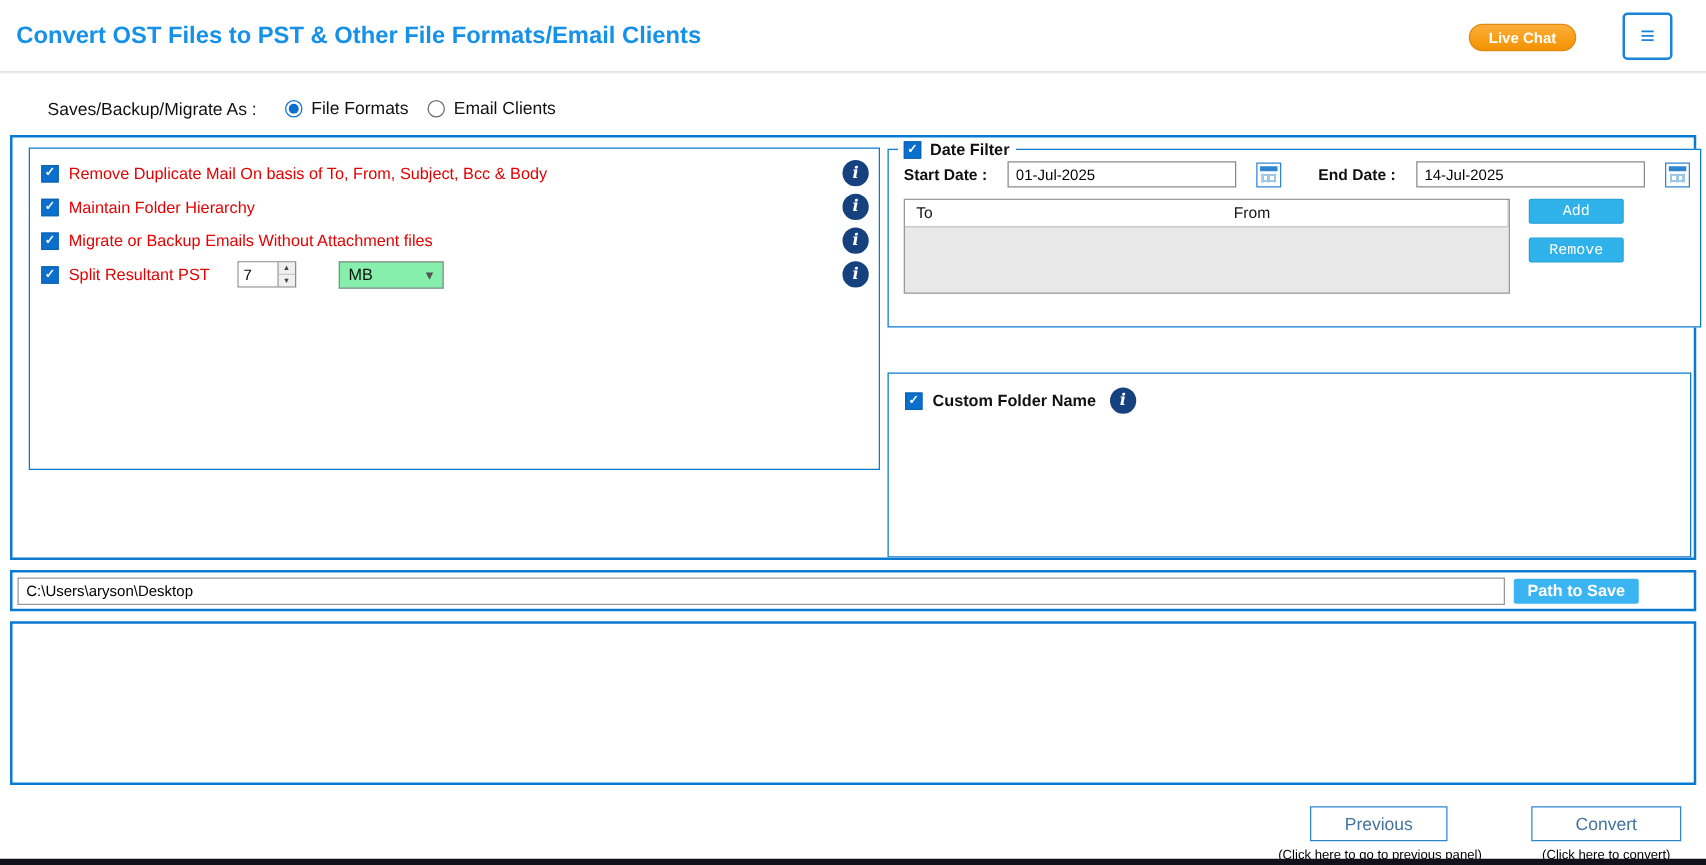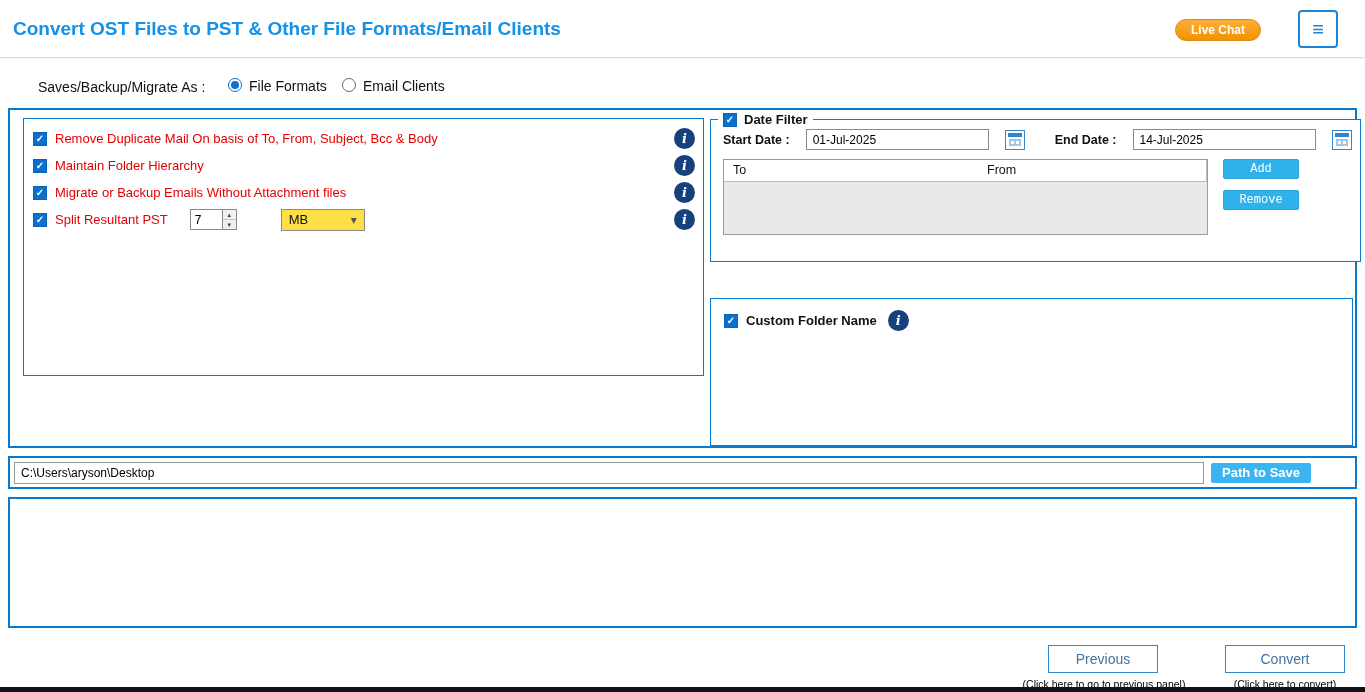--- a/index.html
+++ b/index.html
@@ -14,21 +14,21 @@
   .live-chat { position: absolute; right: 104px; top: 19px; height: 22px; padding: 0 15px;
                background: linear-gradient(#fcae3a, #f39200); border: 1px solid #e08a12; border-radius: 12px;
                color: #fff; font-weight: 700; font-size: 12px; cursor: pointer; }
   .menu-btn { position: absolute; right: 27px; top: 10px; width: 40px; height: 38px; background: #fff;
               border: 2px solid #1b84d8; border-radius: 4px; color: #1b84d8; font-size: 20px;
               display: flex; align-items: center; justify-content: center; cursor: pointer; }
 
   
   .saveas { position: absolute; left: 0; top: 59px; width: 100%; height: 46px; background: #fff; }
   .saveas-label { position: absolute; left: 38px; top: 20px; font-size: 14px; }
-  .radio { position: absolute; top: 19px; display: flex; align-items: flex-start; gap: 7px; font-size: 14px; cursor: pointer; }
+  .radio { position: absolute; top: 19px; display: flex; align-items: flex-end; gap: 7px; font-size: 14px; cursor: pointer; }
   .radio1 { left: 228px; } .radio2 { left: 342px; }
   .rdot { width: 14px; height: 14px; border: 1px solid #6b6b6b; border-radius: 50%; background: #fff; position: relative; flex: none; }
   .rdot.on { border: 1px solid #0b6fce; }
   .rdot.on::after { content: ""; position: absolute; left: 2px; top: 2px; width: 8px; height: 8px; border-radius: 50%; background: #0b6fce; }
   .format-select { position: absolute; left: 458px; top: 72px; width: 867px; height: 28px;
                    border: 1px solid #9b9b9b; background: #fff; display: flex; align-items: center; gap: 9px;
                    padding: 0 9px; cursor: pointer; }
   .pst-icon { width: 20px; height: 20px; background: #16365c; border-radius: 3px; color: #fff; font-weight: 700;
               font-size: 13px; display: flex; align-items: center; justify-content: center; position: relative; flex: none; }
   .pst-icon::after { content: ""; position: absolute; right: -1px; top: 3px; width: 9px; height: 7px;
@@ -50,21 +50,21 @@
   .checkbox { width: 14px; height: 14px; background: #0b6fce; border: 1px solid #0a64b4; flex: none;
               display: inline-flex; align-items: center; justify-content: center; cursor: pointer; }
   .checkbox::after { content: "✓"; color: #fff; font-size: 10px; font-weight: 700; line-height: 1; }
 
   .spin { display: flex; margin-left: 14px; border: 1px solid #8a8a8a; height: 21px; background: #fff; }
   .spin-val { width: 31px; font-size: 12px; padding: 2px 4px; border: none; outline: none; font-family: "Liberation Sans", sans-serif; }
   .spin-btns { display: flex; flex-direction: column; width: 14px; border-left: 1px solid #8a8a8a; }
   .spin-up, .spin-dn { flex: 1; font-size: 6px; line-height: 1; display: flex; align-items: center; justify-content: center;
                        background: #f0f0f0; color: #444; border: none; padding: 0; cursor: pointer; }
   .spin-up { border-bottom: 1px solid #c8c8c8; }
-  .unit-select { margin-left: 36px; width: 84px; height: 22px; border: 1px solid #8a8a8a; background: #fde047;
+  .unit-select { margin-left: 26px; width: 84px; height: 22px; border: 1px solid #8a8a8a; background: #86efac;
                  display: flex; align-items: center; justify-content: space-between; padding: 0 7px; font-size: 13px; cursor: pointer; }
 
   
   .date-box { position: absolute; left: 700px; top: 2px; width: 643px; height: 150px; border: 1px solid #0a7ad1; background: #fff; }
   .date-box legend { display: flex; align-items: center; gap: 7px; font-size: 13px; font-weight: 700;
                      margin-left: 7px; padding: 0 5px; }
   .df-row { display: flex; align-items: center; gap: 16px; padding: 2px 8px 0 12px; }
   .df-label { font-size: 12.5px; font-weight: 700; white-space: nowrap; }
   .date-input { width: 183px; height: 21px; border: 1px solid #8a8a8a; font-size: 12px; padding: 1px 6px;
                 font-family: "Liberation Sans", sans-serif; }

